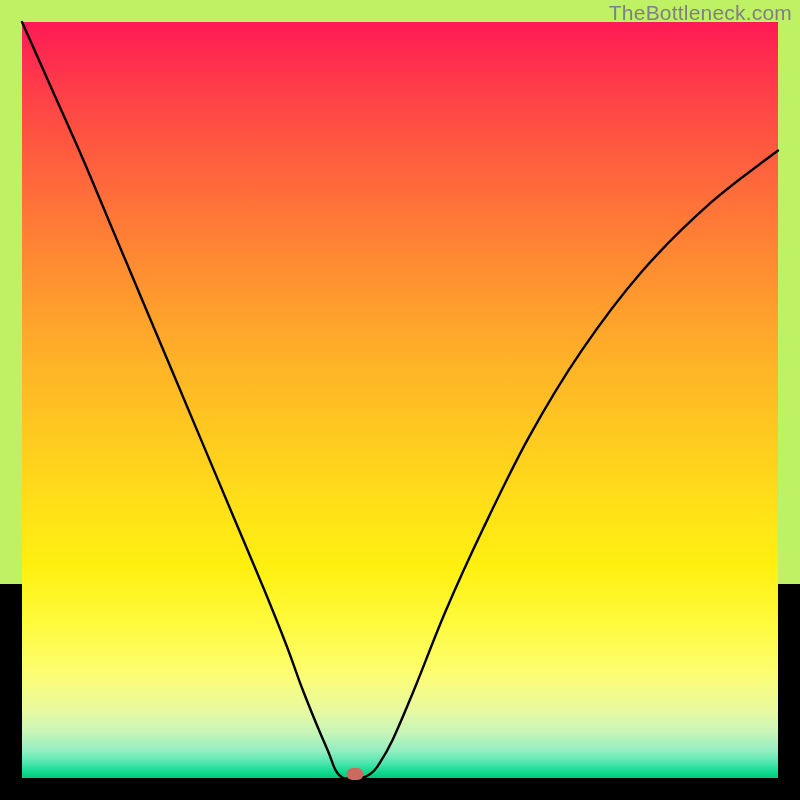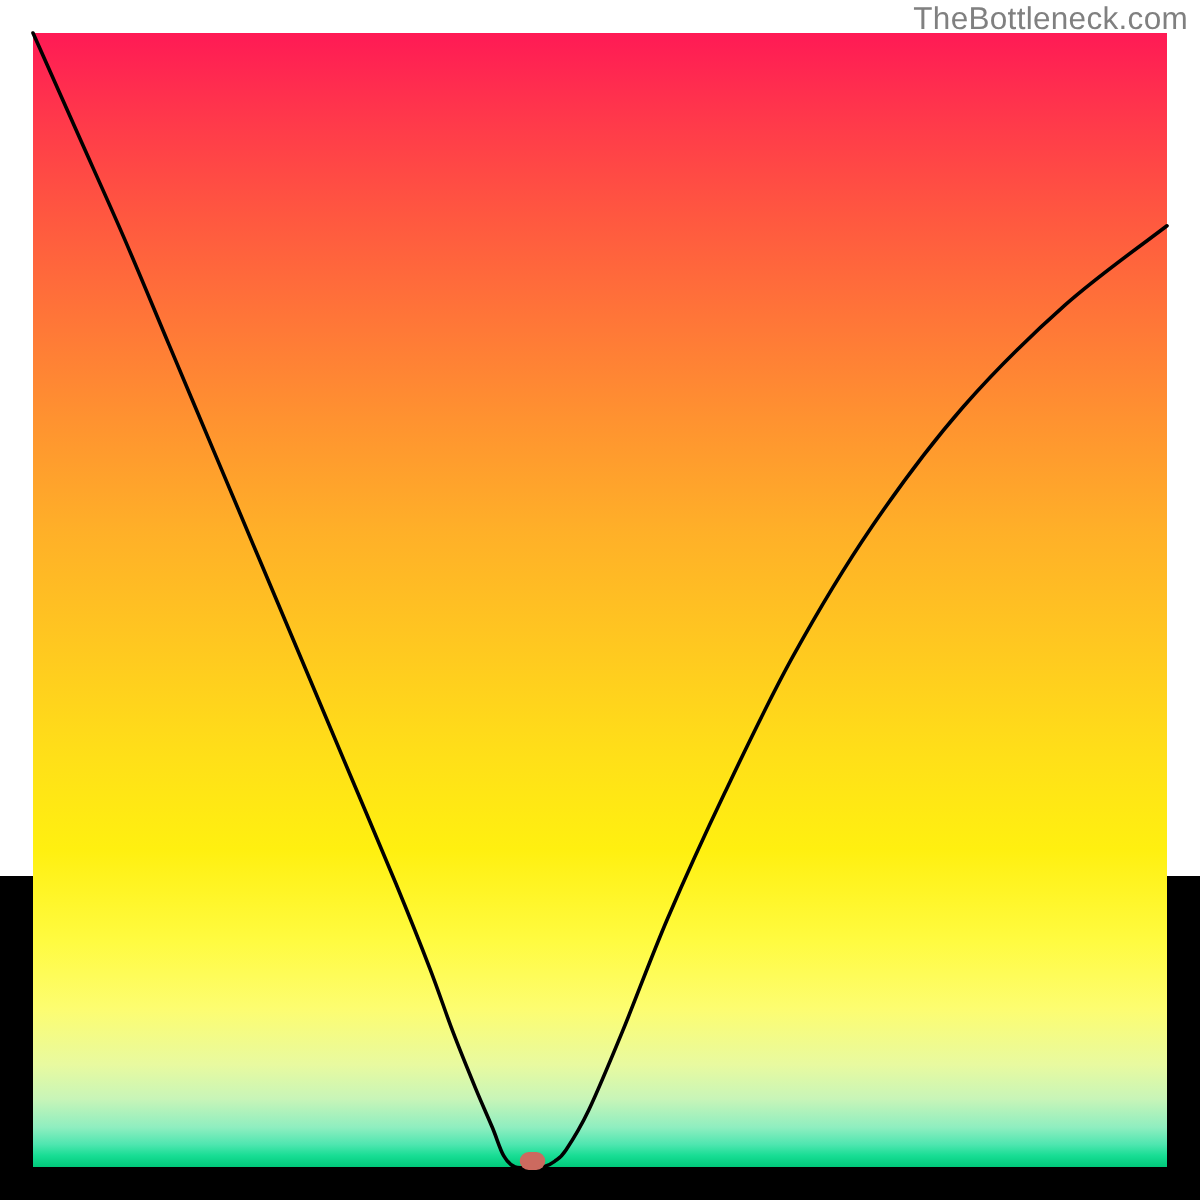--- a/index.html
+++ b/index.html
@@ -1,21 +1,21 @@
 <!DOCTYPE html>
 <html><head>
 <meta charset="utf-8">
 <style>
   * { margin: 0; padding: 0; box-sizing: border-box; }
   html, body { width: 800px; height: 800px; background: #000; overflow: hidden; }
   .stage {
     position: relative;
     width: 800px;
     height: 584px;
-    background: #ffffff;
+    background: #bef264;
   }
   .plot {
     position: absolute;
     left: 22px;
     top: 22px;
     width: 756px;
     height: 756px;
     
     background: linear-gradient(to bottom,
       #ff1a55 0%,

